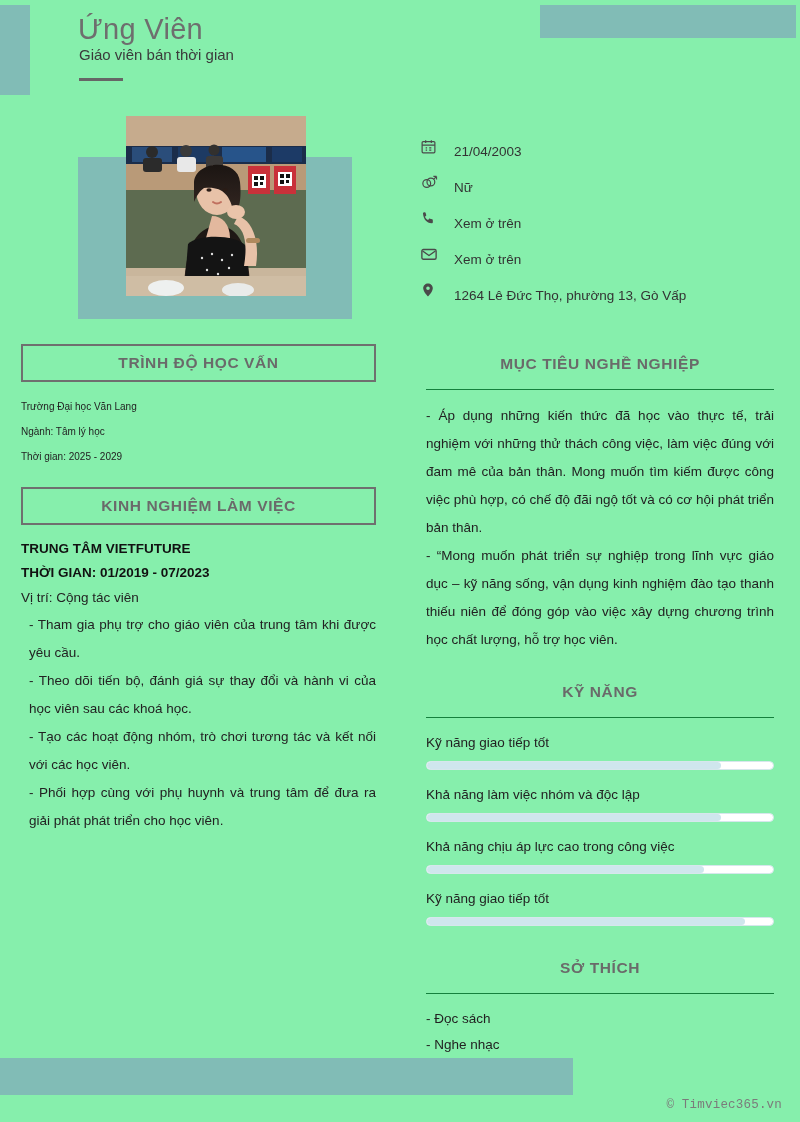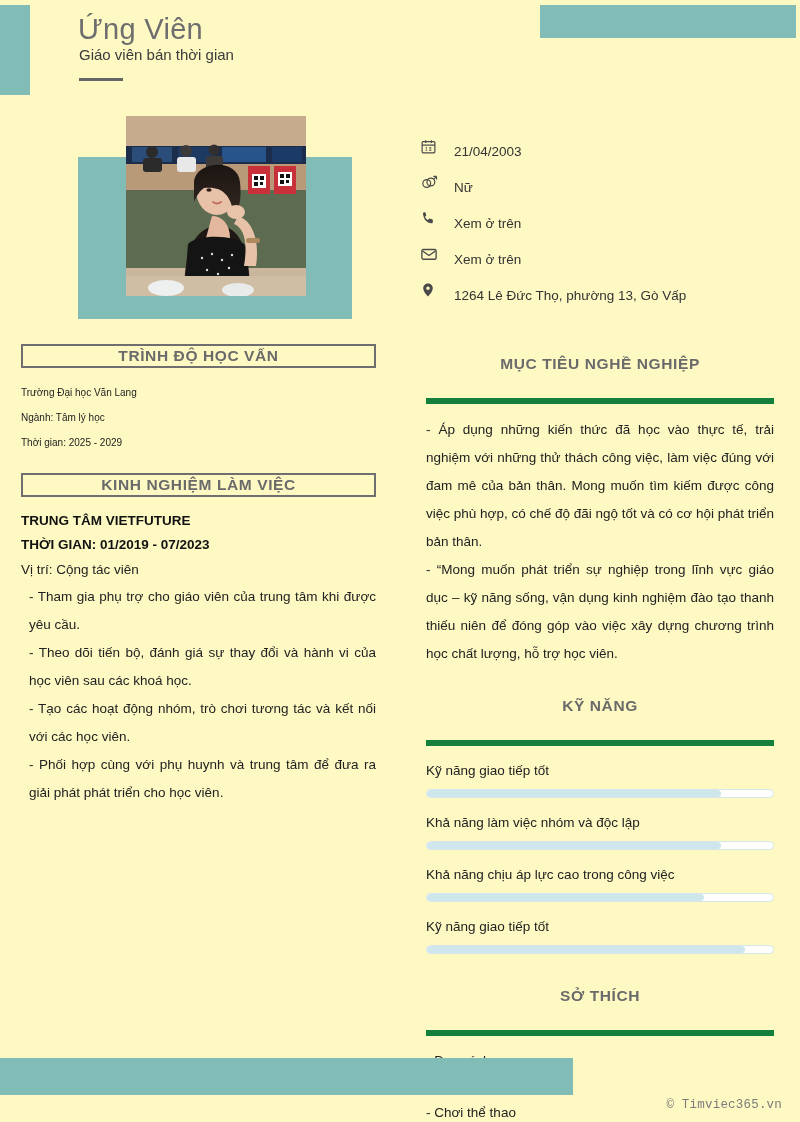--- a/index.html
+++ b/index.html
@@ -2,21 +2,21 @@
 <html><head>
 <meta charset="utf-8">
 <style>
   * { box-sizing: border-box; margin: 0; padding: 0; }
   html, body {
     width: 800px; height: 1122px;
     background: #ffffff;
     font-family: "Liberation Sans", sans-serif;
     overflow: hidden;
   }
-  .page { position: relative; width: 800px; height: 1122px; background: #fef9c3; }
+  .page { position: relative; width: 800px; height: 1122px; background: #86efac; }
 
   
   .hdr-bar-left {
     position: absolute; left: 0; top: 5px; width: 30px; height: 90px;
     background: #81bcb6;
   }
   .hdr-bar-right {
     position: absolute; left: 540px; top: 5px; width: 256px; height: 33px;
     background: #81bcb6;
   }
@@ -51,42 +51,42 @@
   .c-ico {
     width: 34px; flex: 0 0 34px; display: flex; align-items: center;
     justify-content: flex-start; color: #4a4a4a;
   }
   .c-ico svg { display: block; }
   .c-txt { font-size: 13.5px; color: #333; line-height: 18px; margin-top: 12px; }
 
   
   .lcol { position: absolute; left: 21px; top: 344px; width: 355px; }
   .box-head {
-    border: 2px solid #6f6f6f; height: 24px; display: flex;
+    border: 2px solid #6f6f6f; height: 38px; display: flex;
     align-items: center; justify-content: center;
     font-size: 15.5px; font-weight: bold; color: #6a6a6a; letter-spacing: .6px;
   }
   .edu-body { padding: 12px 0 0 0; }
   .edu-line { font-size: 10px; color: #222; line-height: 25px; }
 
   .exp-gap { height: 18px; }
   .exp-body { padding-top: 12px; }
   .exp-org { font-size: 13.5px; font-weight: bold; color: #111; line-height: 24px; }
   .exp-pos { font-size: 13.5px; color: #222; line-height: 26px; }
   .exp-item {
     font-size: 13.5px; color: #222; line-height: 28px;
     text-align: justify; text-justify: inter-word; padding-left: 8px;
   }
 
   
   .rcol { position: absolute; left: 426px; top: 352px; width: 348px; }
   .rhead {
     text-align: center; font-size: 15.5px; font-weight: bold; color: #6a6a6a;
-    letter-spacing: .6px; line-height: 24px; padding-bottom: 22px;
-    border-bottom: 6px solid #15803d;
+    letter-spacing: .6px; line-height: 24px; padding-bottom: 13px;
+    border-bottom: 1px solid #15803d;
   }
   .rbody { padding-top: 12px; }
   .obj-p {
     font-size: 13.5px; color: #222; line-height: 28px;
     text-align: justify; text-justify: inter-word;
   }
 
   .skills-sec { margin-top: 26px; }
   .skill { padding-top: 14px; }
   .skill-name { font-size: 13.5px; color: #222; line-height: 22px; }

